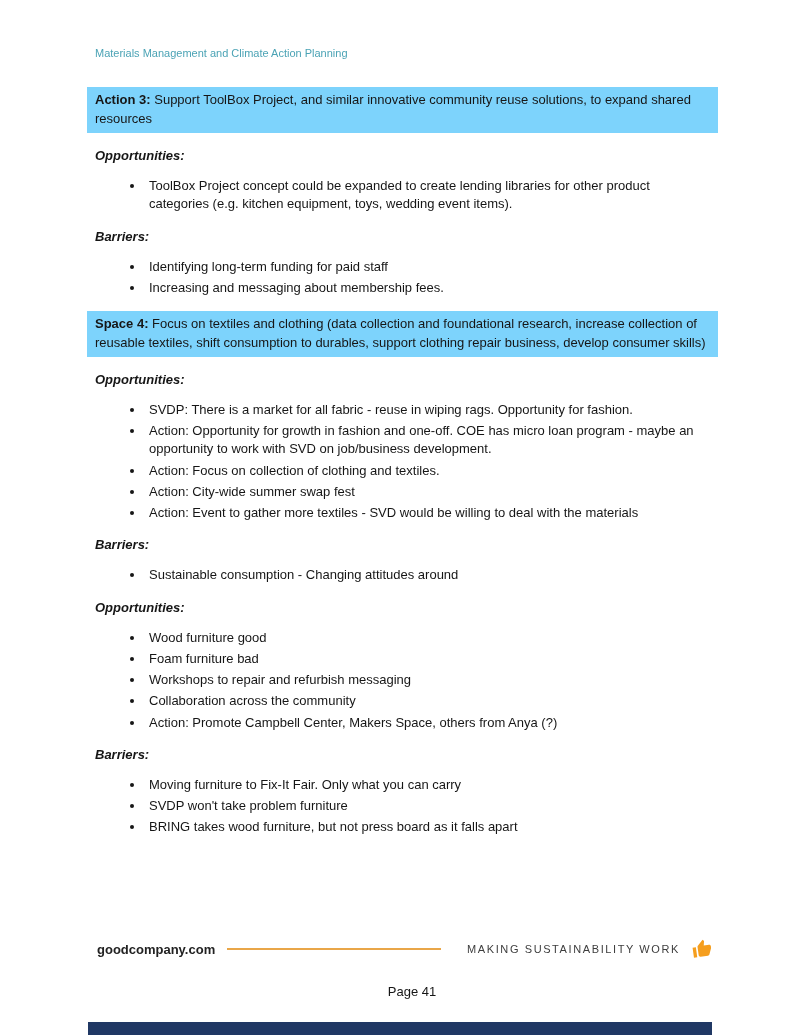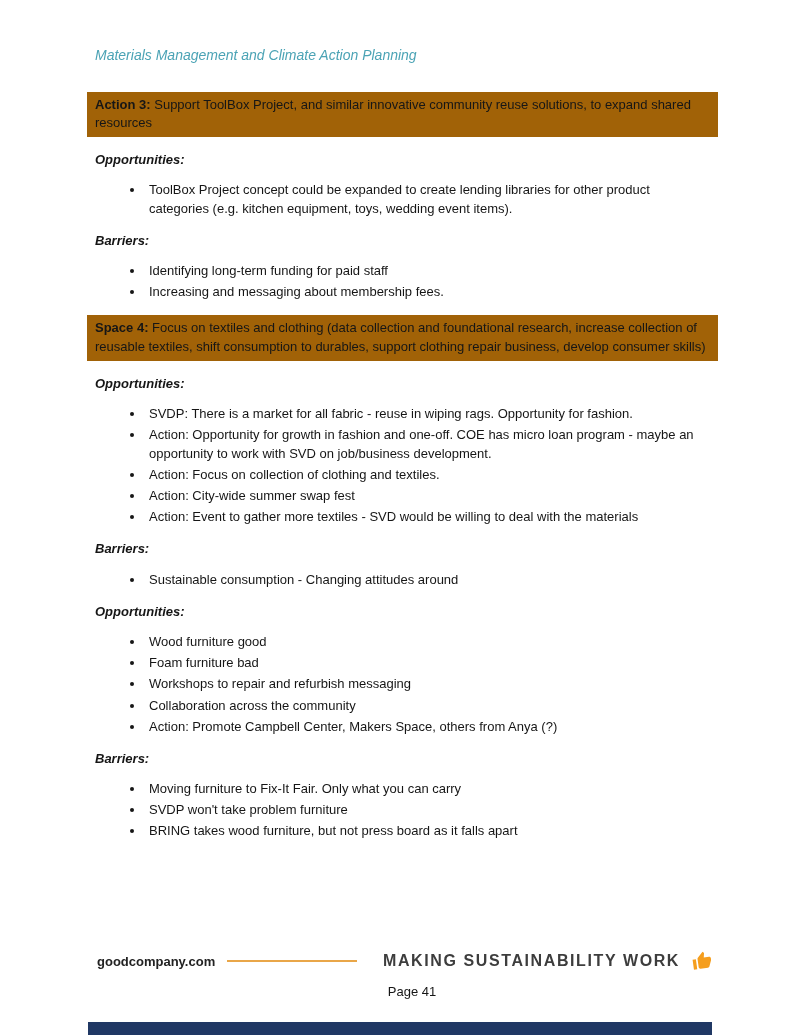--- a/index.html
+++ b/index.html
@@ -10,27 +10,26 @@
     color: #161616;
     position: relative;
     overflow: hidden;
   }
   .page {
     padding: 46px 90px 0 95px;
     font-size: 13px;
     line-height: 1.4;
   }
   .running-header {
-    font-style: italic;
     color: #4ba3b5;
-    font-size: 14px;
+    font-size: 11px;
     margin-bottom: 26px;
   }
   .action-heading {
-    background: #a16207;
+    background: #7dd3fc;
     padding: 4px 8px;
     margin: 0 -8px 14px -8px;
     line-height: 1.45;
   }
   .action-heading b { font-weight: bold; }
   .sub-heading {
     font-weight: bold;
     font-style: italic;
     margin: 14px 0 12px 0;
   }
@@ -40,39 +39,39 @@
     padding-left: 50px;
   }
   ul.bullets li {
     padding-left: 4px;
     margin-bottom: 3px;
   }
   .footer-row {
     position: absolute;
     left: 97px;
     right: 88px;
-    bottom: 64px;
+    bottom: 76px;
     display: flex;
     align-items: center;
     gap: 12px;
   }
   .footer-site {
     font-weight: bold;
     font-size: 13px;
     color: #222222;
     text-decoration: none;
   }
   .footer-rule {
     flex: 1;
     height: 2px;
     background: #e9a648;
   }
   .footer-tagline {
-    font-size: 16px;
-    font-weight: bold;
+    font-size: 11px;
+    font-weight: normal;
     letter-spacing: 1.6px;
     color: #3d3d3d;
     white-space: nowrap;
     margin-left: 14px;
   }
   .thumb-icon {
     width: 20px;
     height: 20px;
     display: inline-block;
   }

